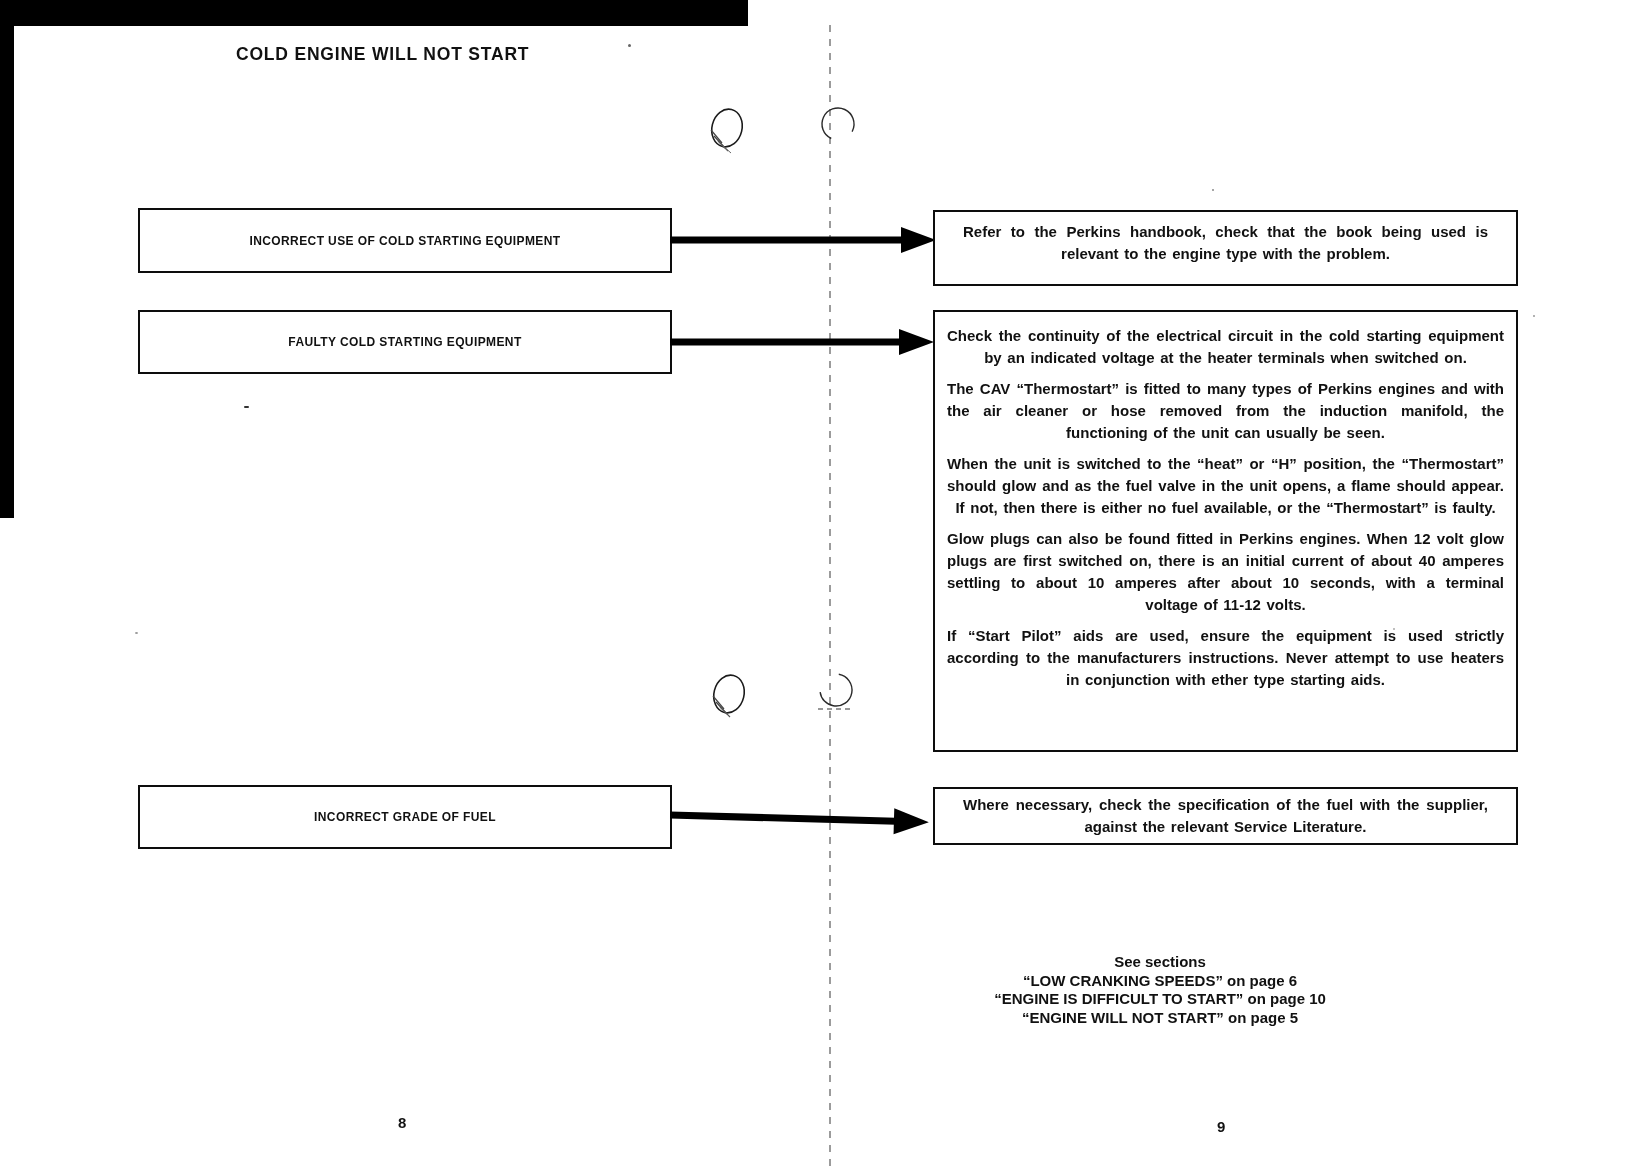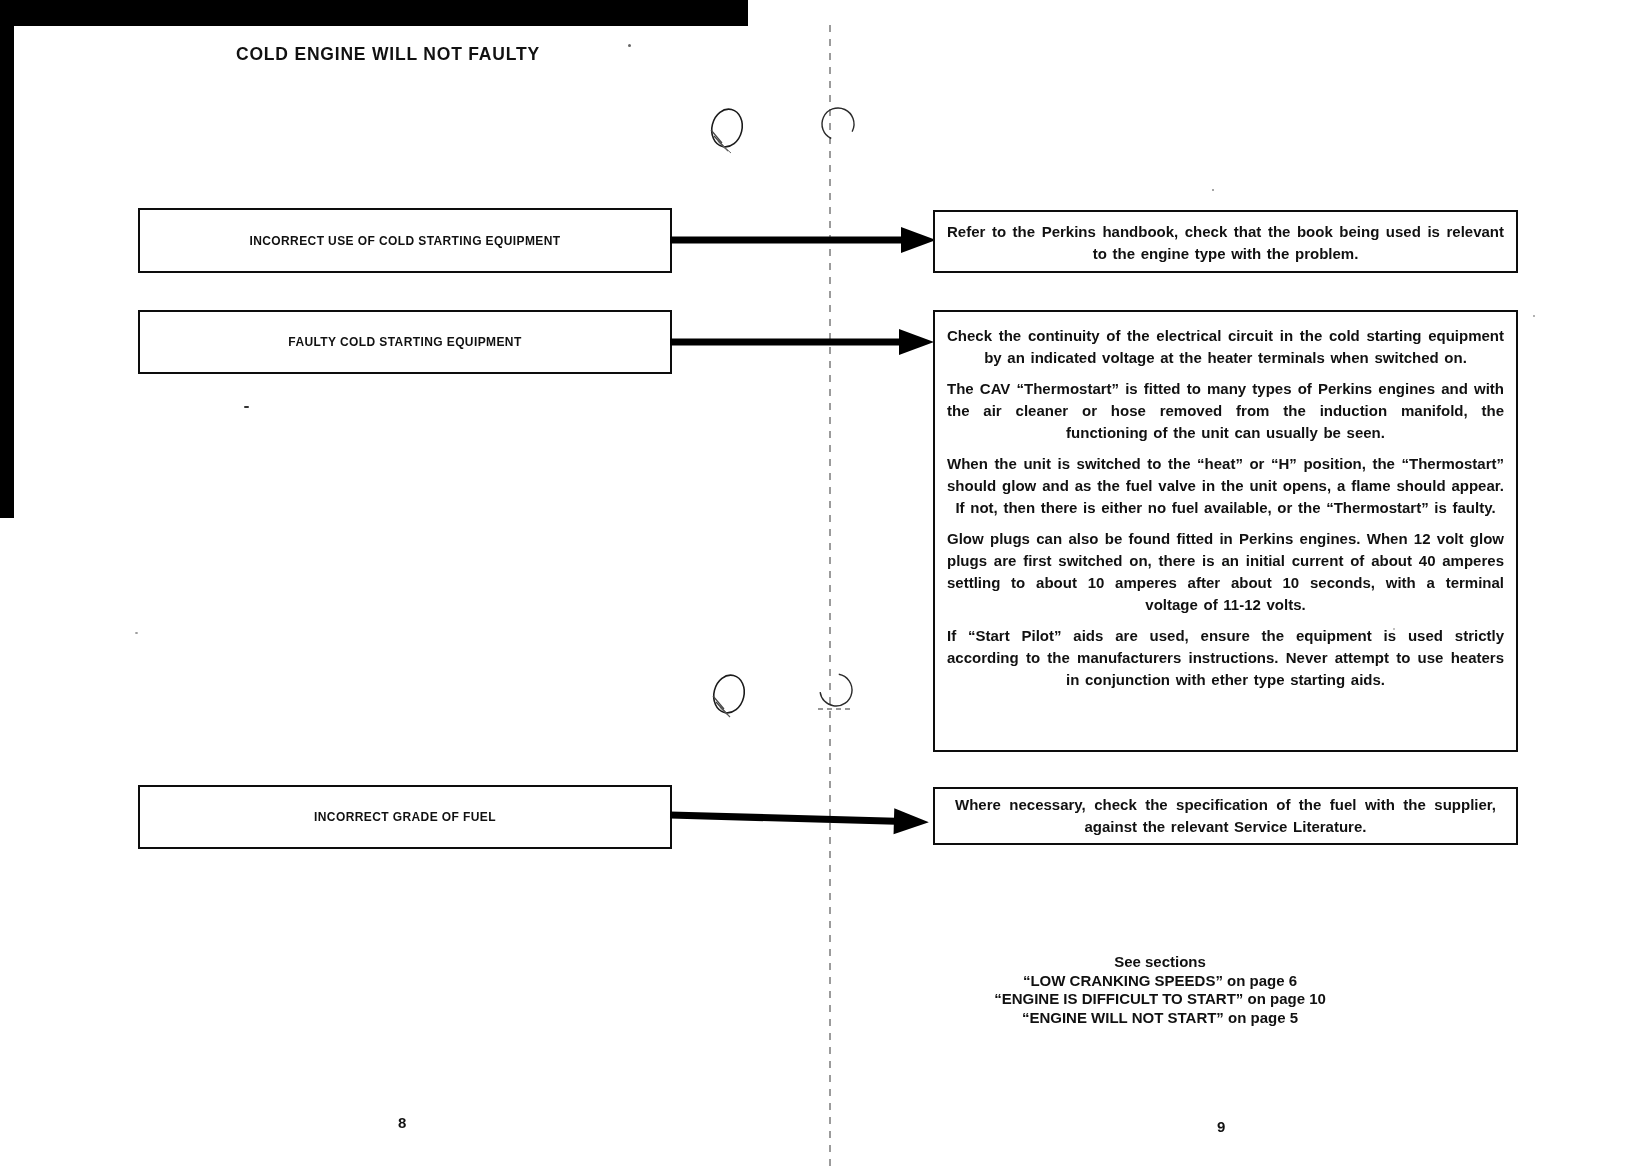--- a/index.html
+++ b/index.html
@@ -29,23 +29,23 @@
     display:flex; align-items:center; justify-content:center;
     text-align:center; font-size:12px; letter-spacing:.4px;
   }
   #cause-1 { top:208px; height:65px; }
   #cause-2 { top:310px; height:64px; }
   #cause-3 { top:785px; height:64px; }
   .remedy-box {
     position:absolute; left:933px; width:585px;
     border:2.5px solid #0d0d0d; background:#fff;
   }
-  #remedy-1 { top:210px; height:63px; padding:9px 12px 0; }
+  #remedy-1 { top:210px; height:76px; padding:9px 28px 0; }
   #remedy-2 { top:310px; height:442px; padding:13px 12px 0; }
-  #remedy-3 { top:787px; height:58px; padding:5px 20px 0; }
+  #remedy-3 { top:787px; height:58px; padding:5px 28px 0; }
   .rp {
     font-size:15px; line-height:22px; word-spacing:1.5px;
     text-align:justify; text-align-last:center;
     margin:0 0 9px;
   }
   .arrow { position:absolute; }
   #arrow-1 { left:670px; top:225px; }
   #arrow-2 { left:670px; top:327px; }
   #arrow-3 { left:670px; top:800px; transform:rotate(1.6deg); transform-origin:left center; }
   .see-sections {
@@ -70,21 +70,21 @@
 </style>
 </head>
 <body>
 
 <div class="canvas">
 
   <div class="scan-bar-top"></div>
   <div class="scan-bar-left"></div>
   <div class="gutter"></div>
 
-  <div class="doc-title">COLD ENGINE WILL NOT FAULTY</div>
+  <div class="doc-title">COLD ENGINE WILL NOT START</div>
 
   <svg class="hole" id="hole-a" width="60" height="62">
     <ellipse cx="30" cy="31" rx="15" ry="19" fill="none" stroke="#1b1b1b" stroke-width="1.6" transform="rotate(14 30 31)"></ellipse>
     <line x1="14" y1="33" x2="25" y2="46" stroke="#444" stroke-width="1.2"></line>
     <line x1="17" y1="39" x2="28" y2="51" stroke="#444" stroke-width="1.2"></line>
     <line x1="21" y1="44" x2="31" y2="54" stroke="#555" stroke-width="1.1"></line>
     <line x1="26" y1="49" x2="34" y2="56" stroke="#666" stroke-width="1"></line>
   </svg>
   <svg class="hole" id="hole-b" width="44" height="44">
     <circle cx="22" cy="22" r="16" fill="none" stroke="#2a2a2a" stroke-width="1.4" stroke-dasharray="76 25" transform="rotate(115 22 22)"></circle>

